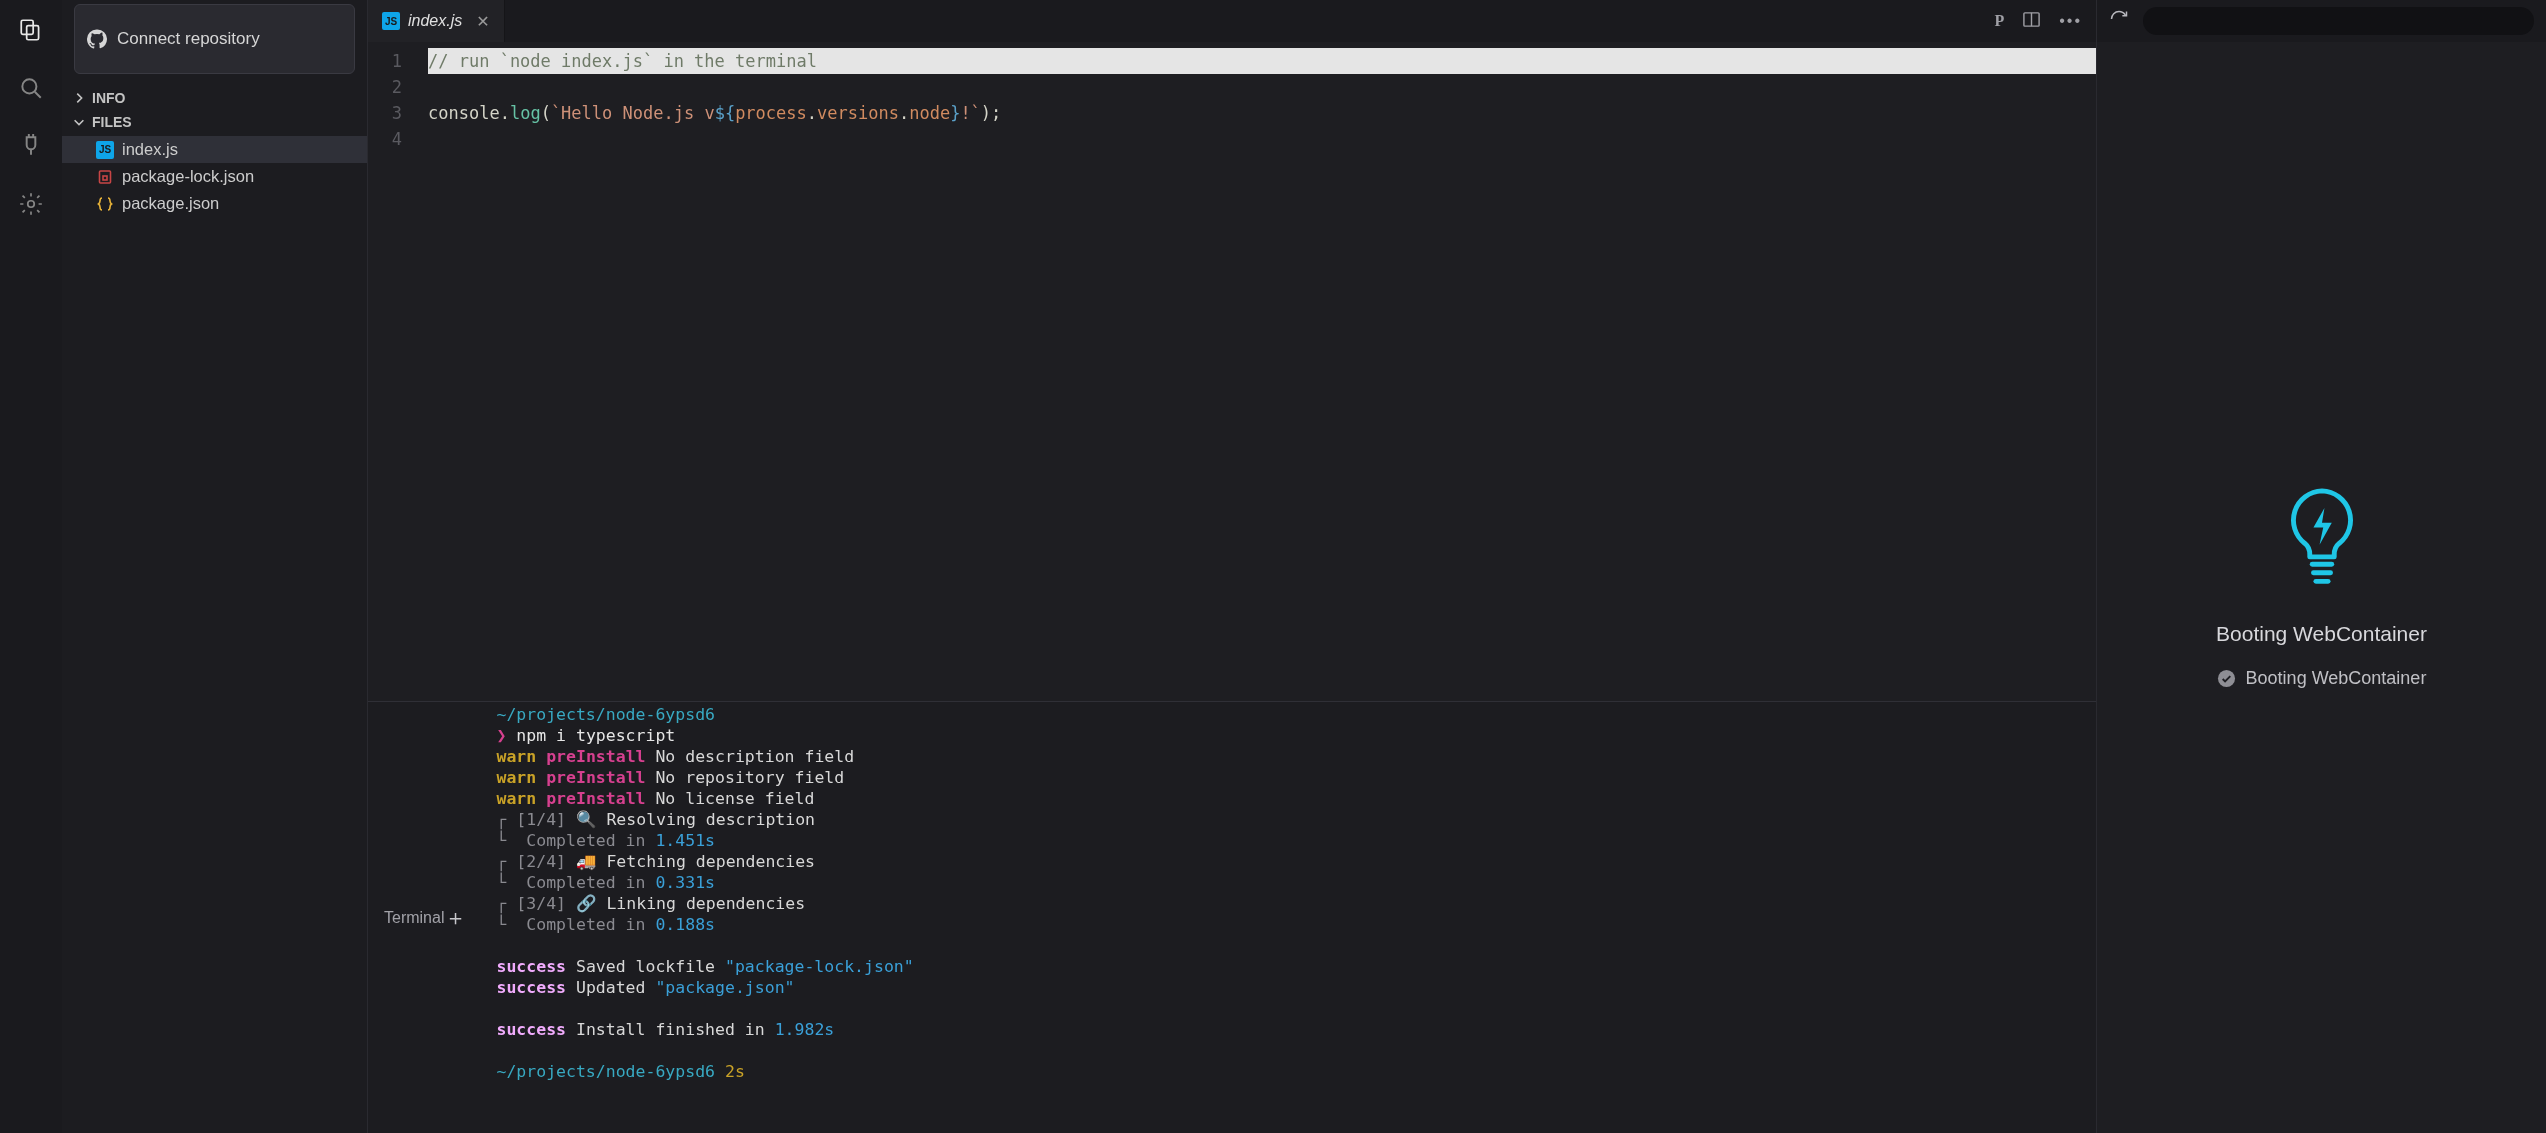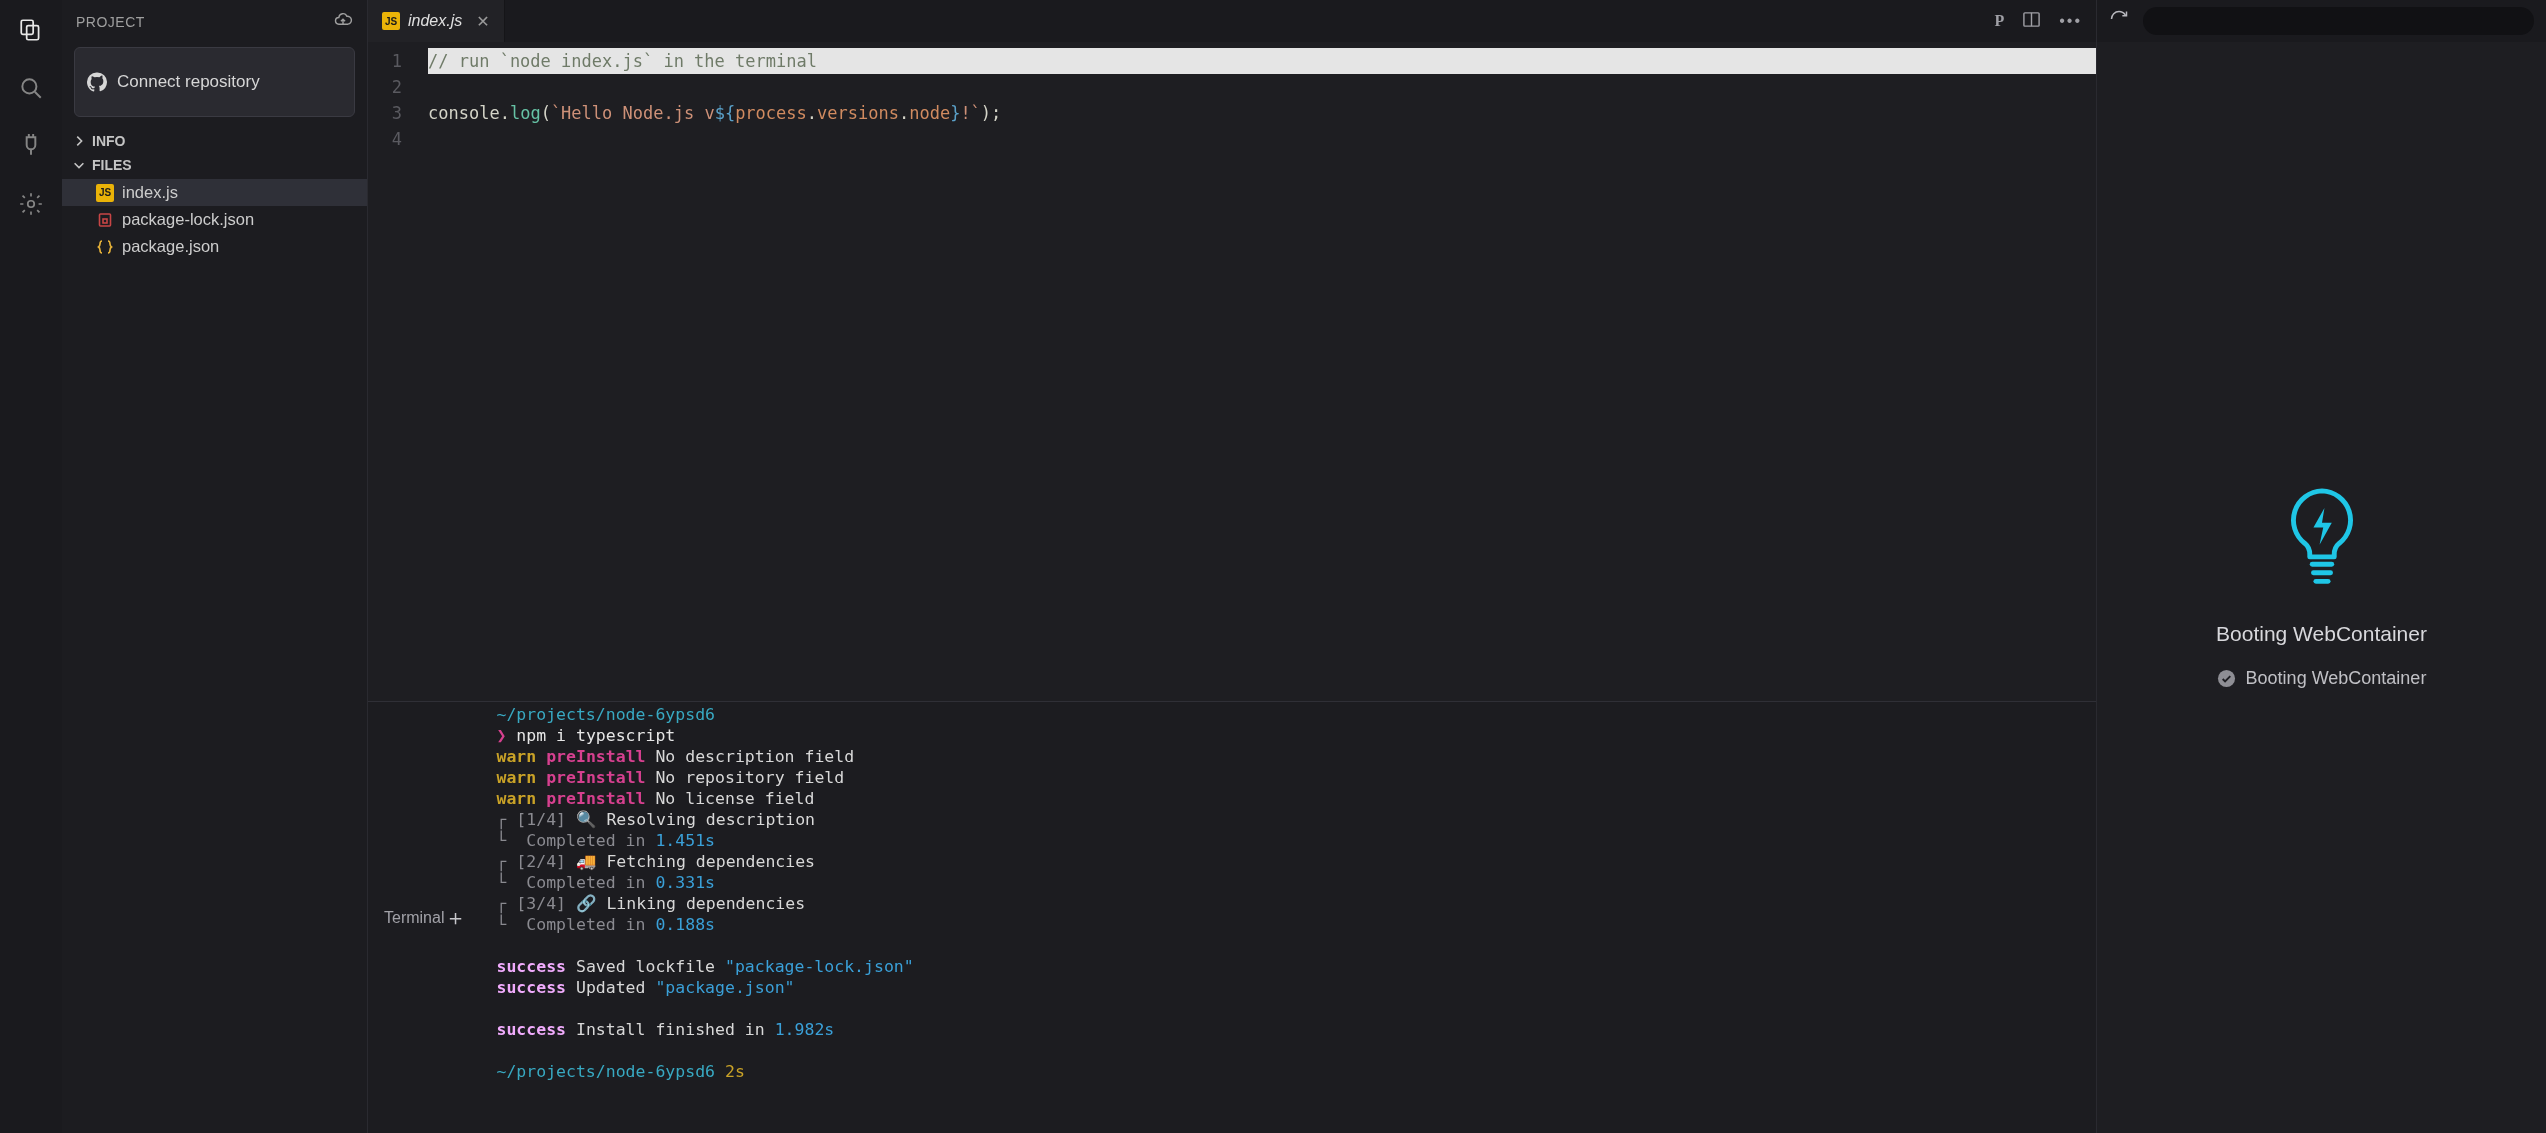--- a/index.html
+++ b/index.html
@@ -89,21 +89,21 @@
 .file-icon {
   width: 18px;
   height: 18px;
   display: flex;
   align-items: center;
   justify-content: center;
   border-radius: 2px;
   font-size: 10px;
   font-weight: 700;
 }
-.file-icon.js { background: #eab308; color: #1a1a1a; }
+.file-icon.js { background: #0ea5e9; color: #1a1a1a; }
 .file-icon.lock { color: #c74545; }
 .file-icon.json { color: #e8b339; }
 
 .editor-area {
   flex: 1;
   display: flex;
   flex-direction: column;
   background: #1e1e22;
   border-left: 1px solid #2a2a30;
   min-width: 0;
@@ -269,29 +269,20 @@
   </div>
   <div class="activity-icon">
     <svg viewBox="0 0 24 24" fill="none" stroke="currentColor" stroke-width="1.6">
         <circle cx="12" cy="12" r="3"></circle>
         <path d="M12 2v3M12 19v3M4.2 4.2l2.1 2.1M17.7 17.7l2.1 2.1M2 12h3M19 12h3M4.2 19.8l2.1-2.1M17.7 6.3l2.1-2.1"></path>
       </svg>
   </div>
 </div>
 
 <div class="sidebar">
-  <div class="sidebar-header">
-    <span>PROJECT</span>
-    <span>
-      <svg width="20" height="20" viewBox="0 0 24 24" fill="none" stroke="#9f9f9f" stroke-width="1.7">
-          <path d="M7 17a4 4 0 010-8 5 5 0 019.6-1.5A4 4 0 1118 17H7z"></path>
-          <path d="M12 11v6M9.5 13.5L12 11l2.5 2.5"></path>
-        </svg>
-    </span>
-  </div>
 
   <div class="connect-repo-wrap">
     <button class="connect-repo">
       <svg viewBox="0 0 24 24" fill="currentColor">
           <path d="M12 .5A11.5 11.5 0 000 12.3c0 5.2 3.3 9.6 7.9 11.1.6.1.8-.3.8-.6v-2c-3.2.7-3.9-1.4-3.9-1.4-.5-1.4-1.3-1.7-1.3-1.7-1.1-.8.1-.8.1-.8 1.2.1 1.8 1.3 1.8 1.3 1.1 1.9 2.8 1.3 3.5 1 .1-.8.4-1.3.8-1.6-2.6-.3-5.3-1.3-5.3-6 0-1.3.5-2.4 1.2-3.2-.1-.3-.5-1.6.1-3.3 0 0 1-.3 3.3 1.2a11 11 0 016 0C17.3 4 18.3 4.3 18.3 4.3c.6 1.7.2 3 .1 3.3.8.8 1.2 1.9 1.2 3.2 0 4.7-2.7 5.7-5.3 6 .4.4.8 1.1.8 2.3v3.4c0 .3.2.7.8.6A11.8 11.8 0 0024 12.3 11.5 11.5 0 0012 .5z"></path>
         </svg>
       <span>Connect repository</span>
     </button>
   </div>
 

